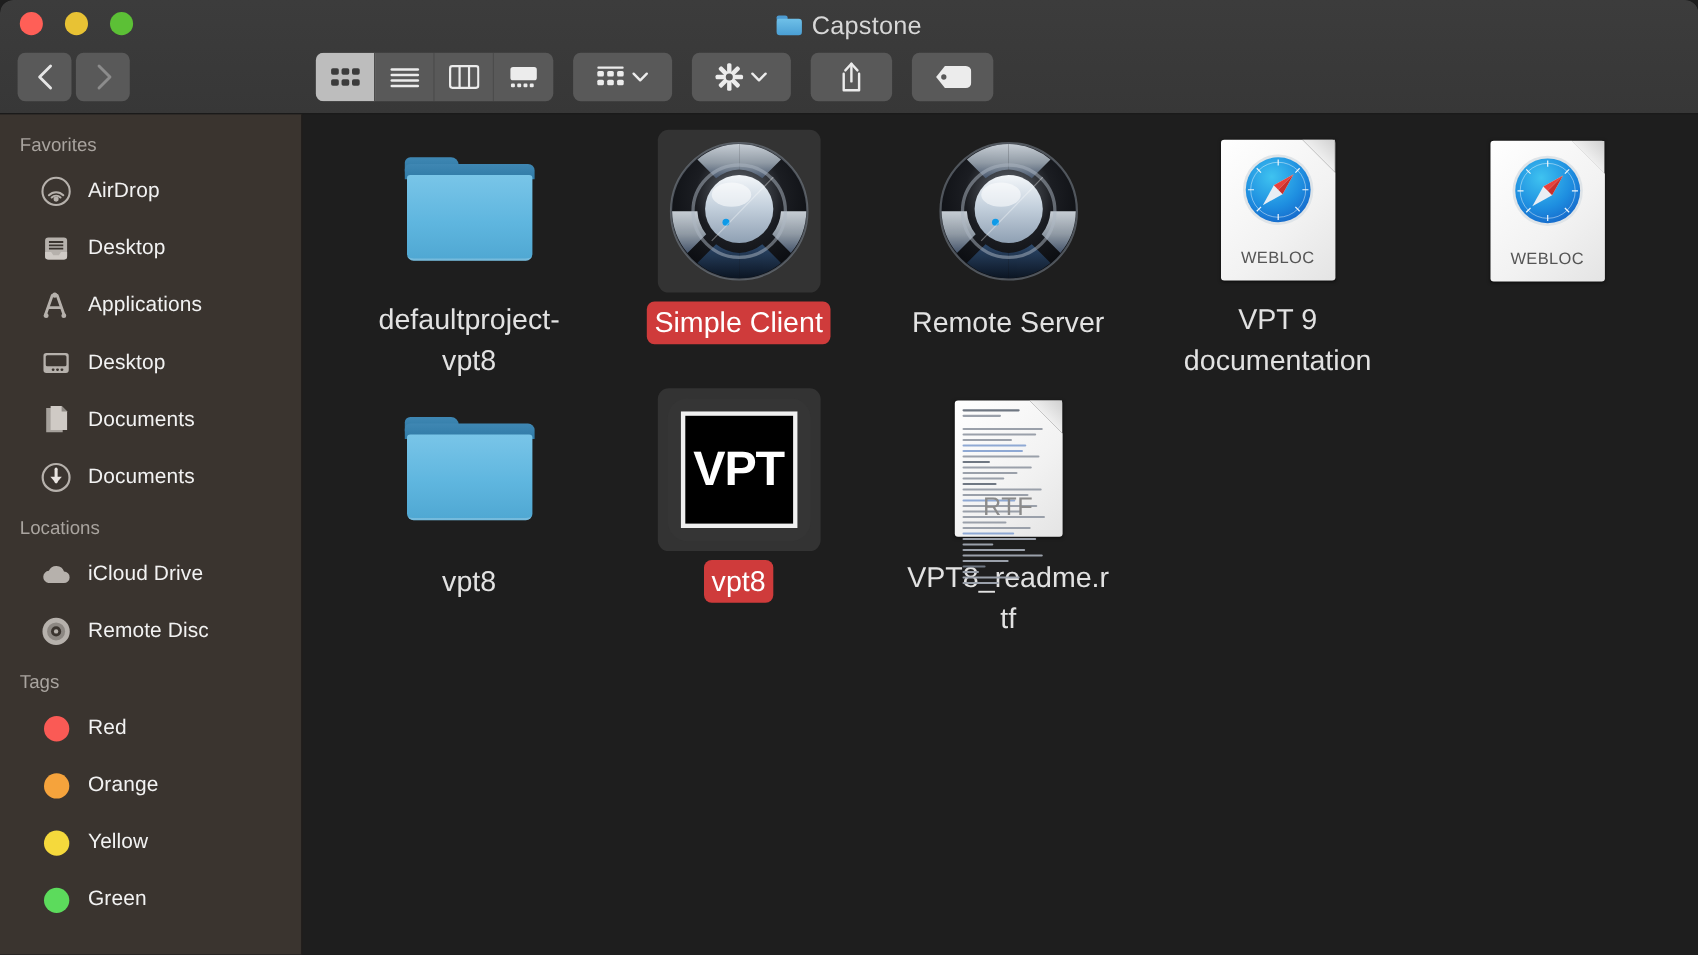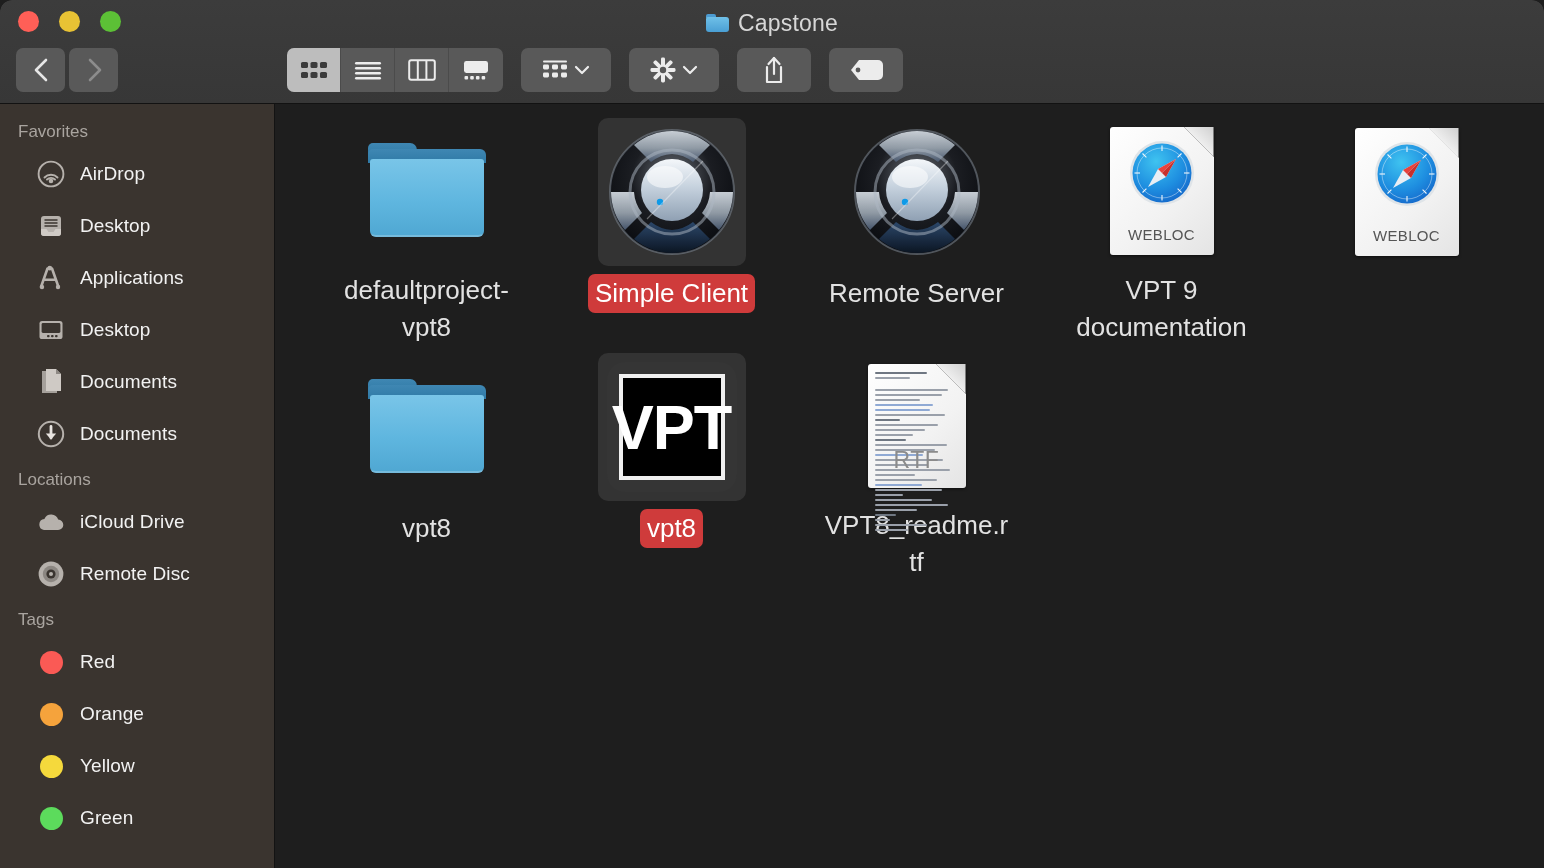--- a/index.html
+++ b/index.html
@@ -229,21 +229,21 @@
   .vptapp {
     width: 130px; height: 130px; background: #353535; border-radius: 18px;
     display: flex; align-items: center; justify-content: center;
   }
   .vptapp .inner {
     width: 106px; height: 106px; background: #000;
     border: 4px solid #f0f0f0;
     display: flex; align-items: center; justify-content: center;
   }
   .vptapp .inner span {
-    color: #fff; font-size: 63px; font-weight: 700; letter-spacing: -1px;
+    color: #fff; font-size: 44px; font-weight: 700; letter-spacing: -1px;
     font-family: "Liberation Sans", sans-serif;
   }
 </style>
 </head>
 <body>
 
 <div class="window">
 
   <div class="toolbar">
 

